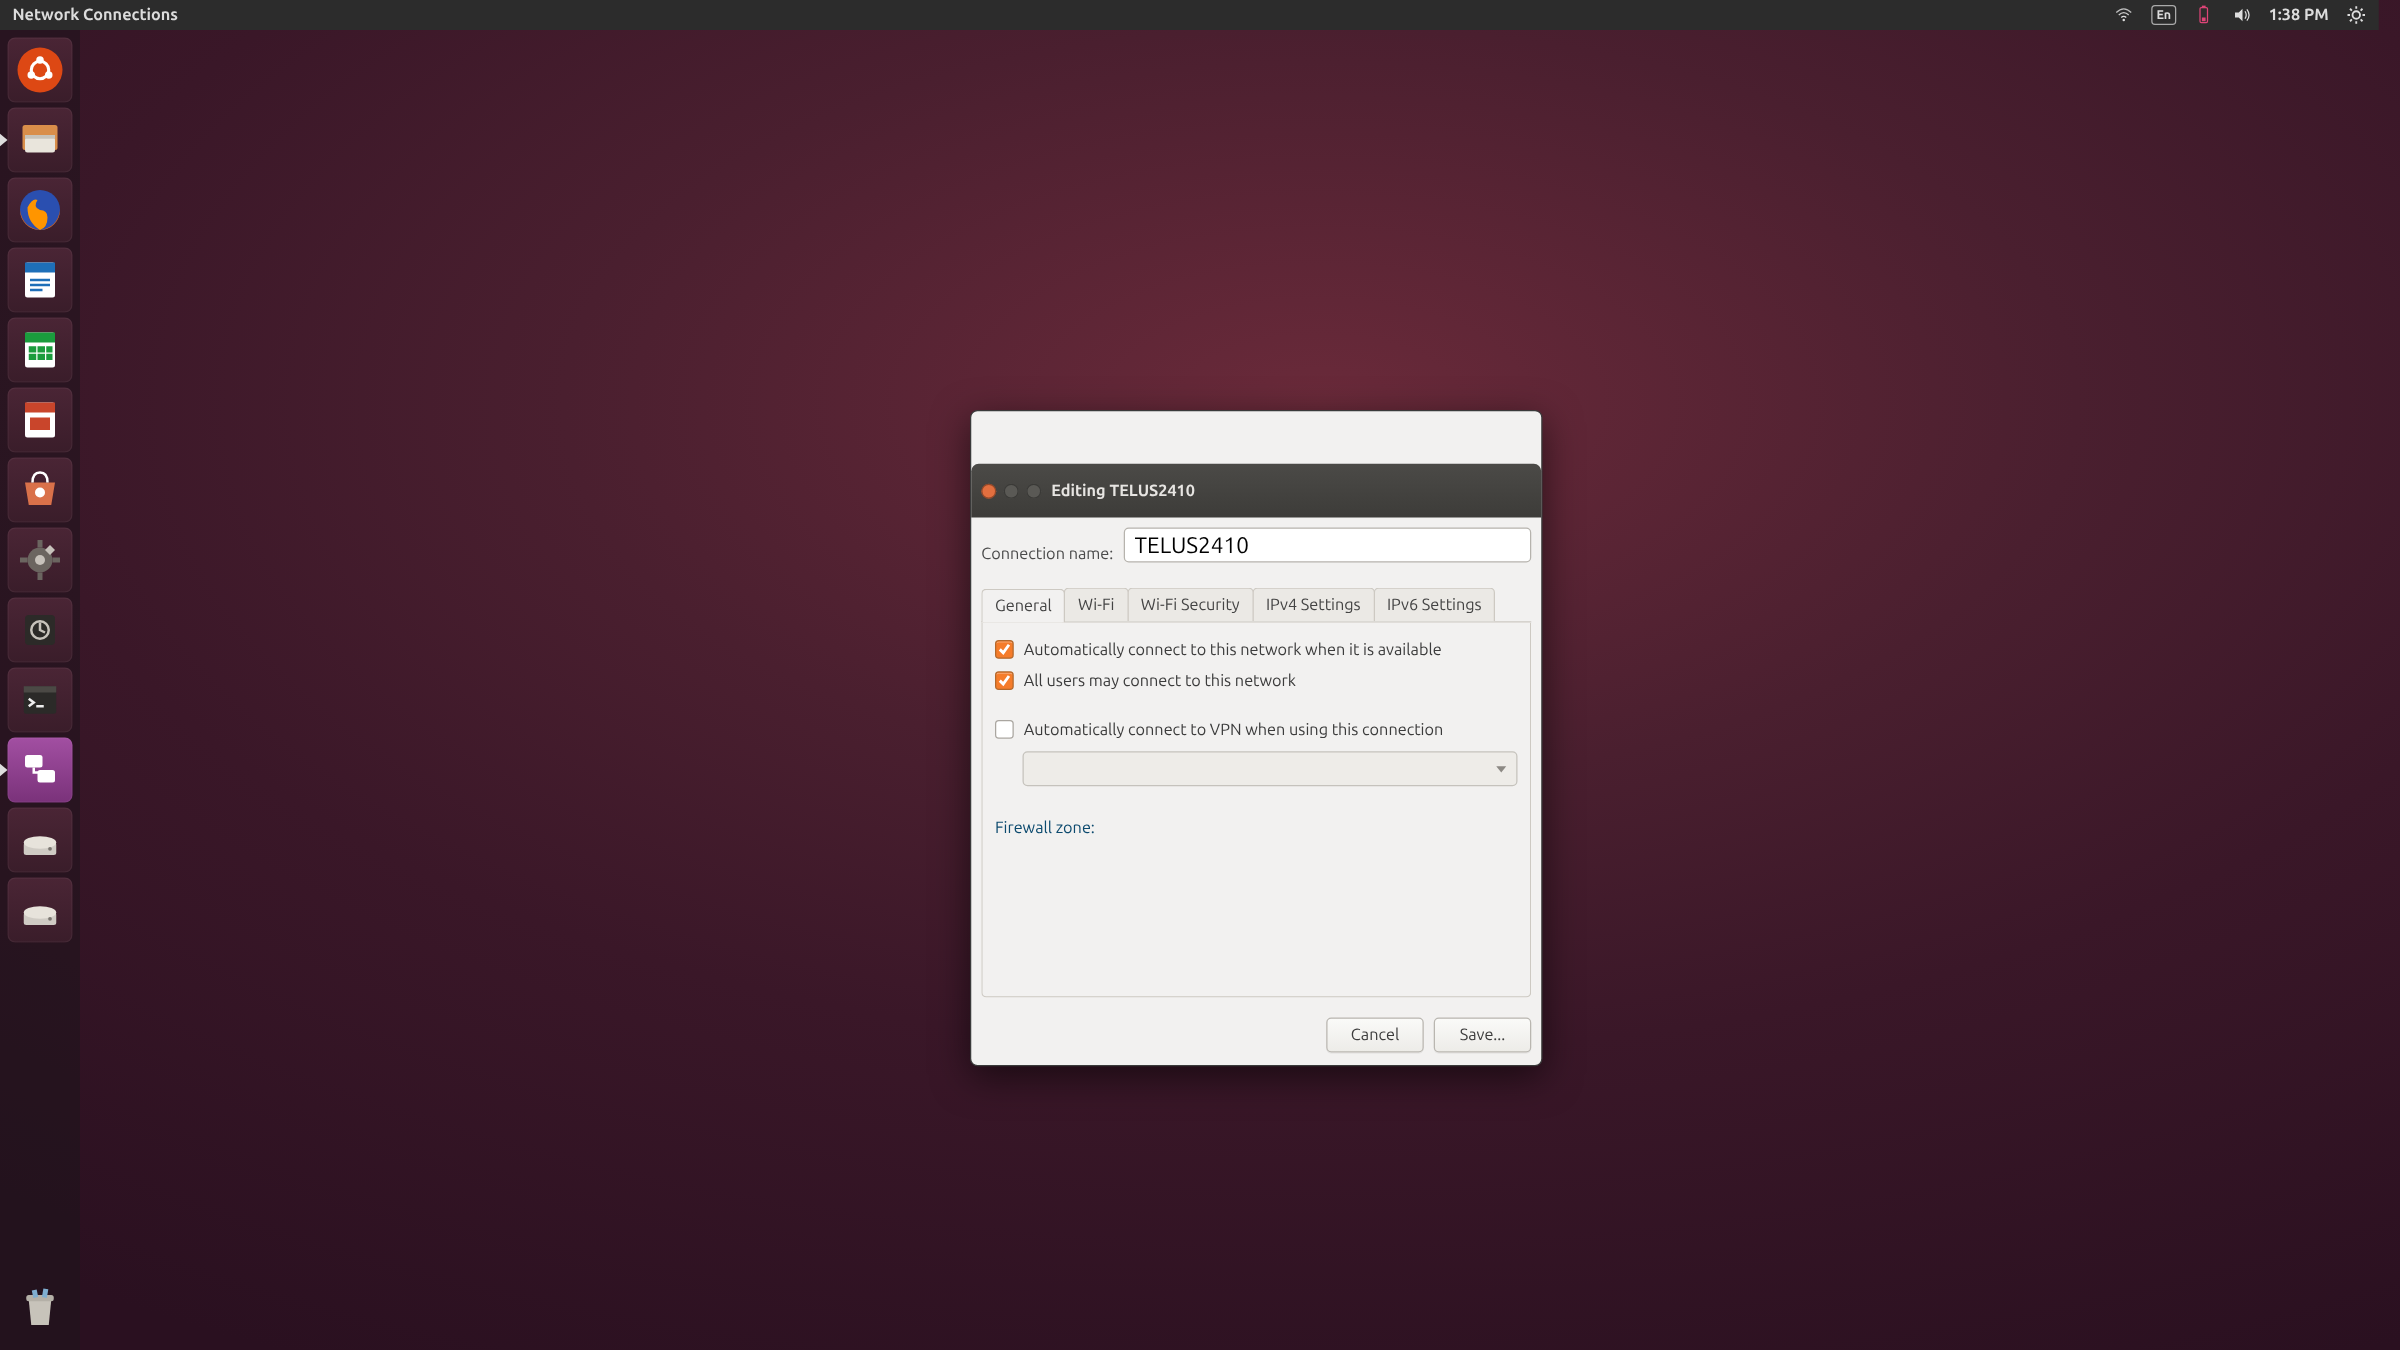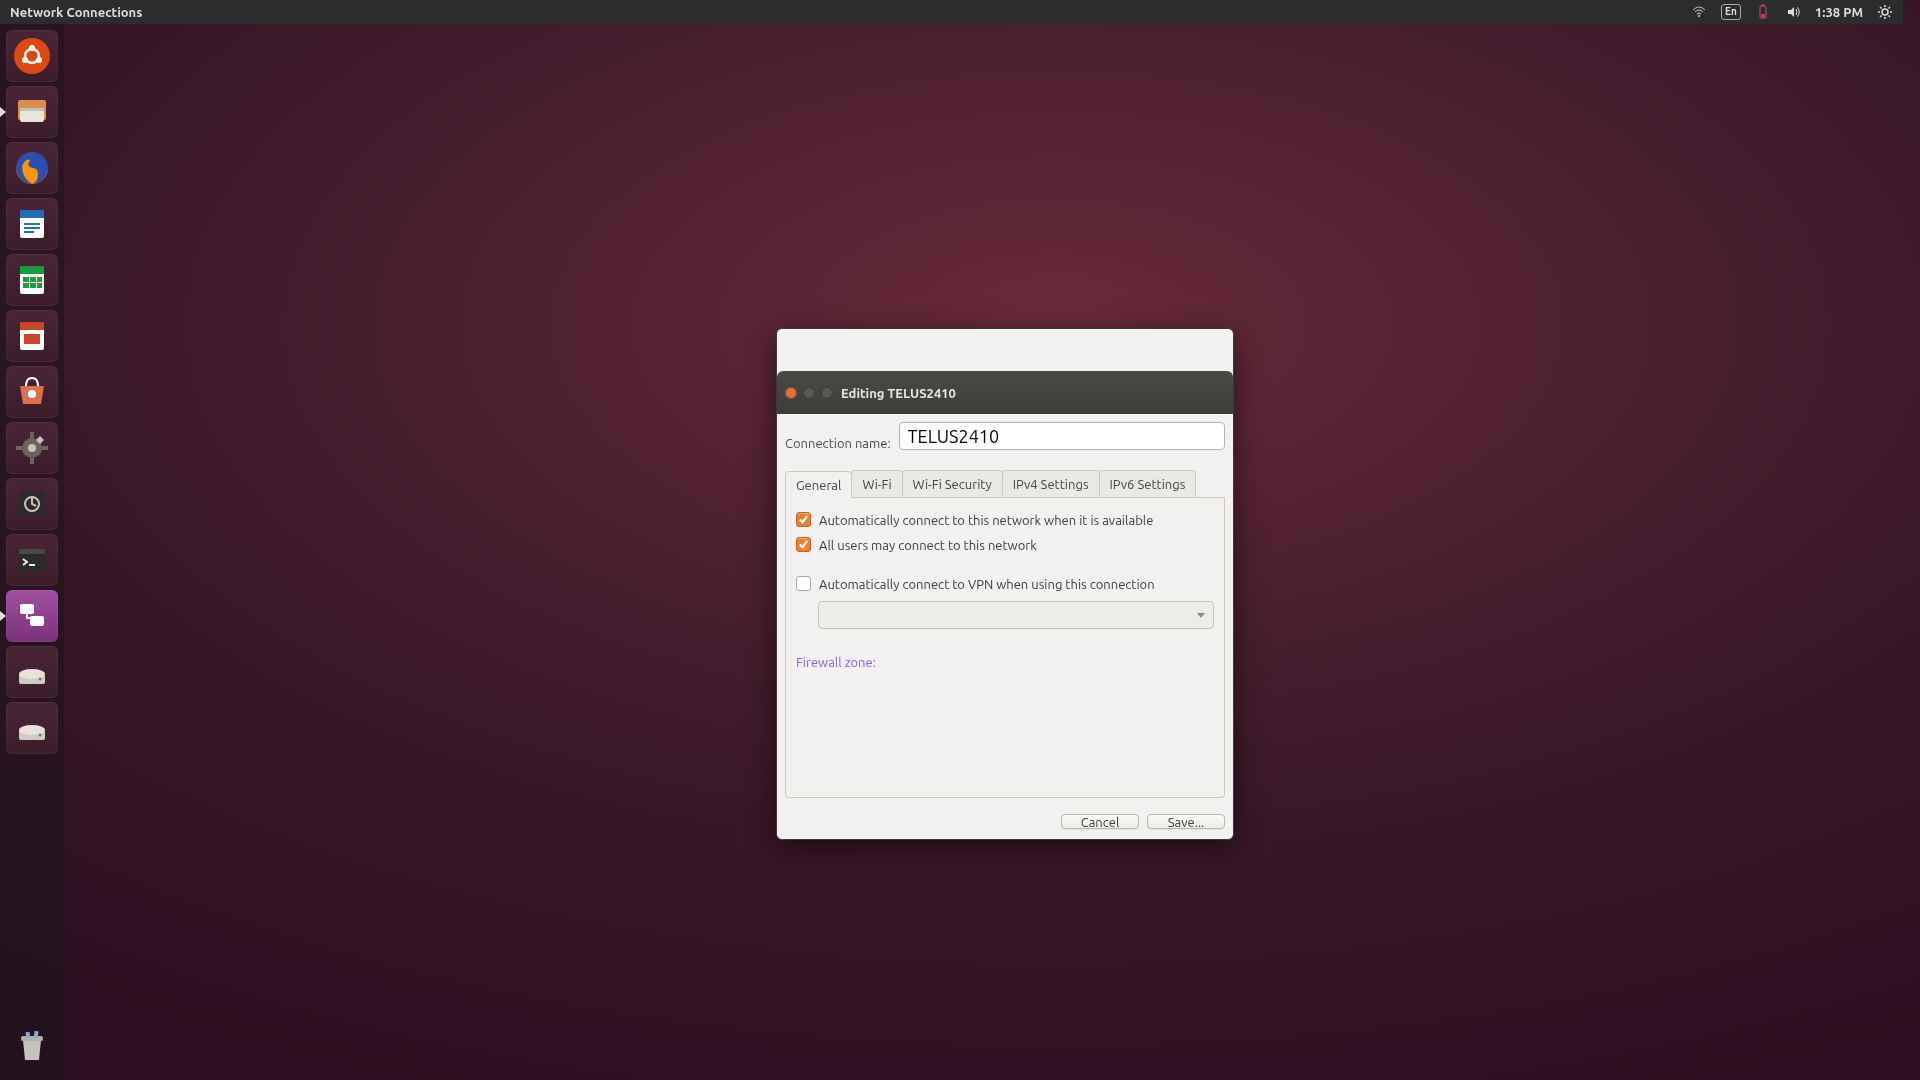--- a/index.html
+++ b/index.html
@@ -105,28 +105,28 @@
   .combo {
     height:28px; border:1px solid #c5c2bc; border-radius:4px; background:#eeece8;
     display:flex; align-items:center; justify-content:space-between; padding:0 8px;
     color:#8b8883;
   }
   .combo.disabled { opacity:1; color:#a19e98; }
   .combo .arrow { width:0;height:0;border-left:4px solid transparent;border-right:4px solid transparent;border-top:5px solid #8c8984; }
   .indent { margin-left:22px; }
 
   .form-grid { display:flex; align-items:center; gap:10px; margin-top:18px; }
-  .form-grid label { width:100px; text-align:left; color:#8b5cf6; }
+  .form-grid label { width:100px; text-align:left; color:#0c4a6e; }
   .form-grid .combo { flex:1; color:#9a968f; }
 
   .footer {
     display:flex; justify-content:flex-end; gap:8px; padding:10px 8px;
   }
   .btn {
-    min-width:78px; height:15px; border:1px solid #b9b6b0; border-radius:4px;
+    min-width:78px; height:28px; border:1px solid #b9b6b0; border-radius:4px;
     background:linear-gradient(#fafaf8,#edece8); color:#3c3c3c; font-size:13px;
     display:flex; align-items:center; justify-content:center; cursor:default;
     box-shadow:0 1px 0 rgba(0,0,0,0.05);
   }
 </style>
 </head>
 <body>
 
 <div class="top-panel">
   <div class="title">Network Connections</div>

